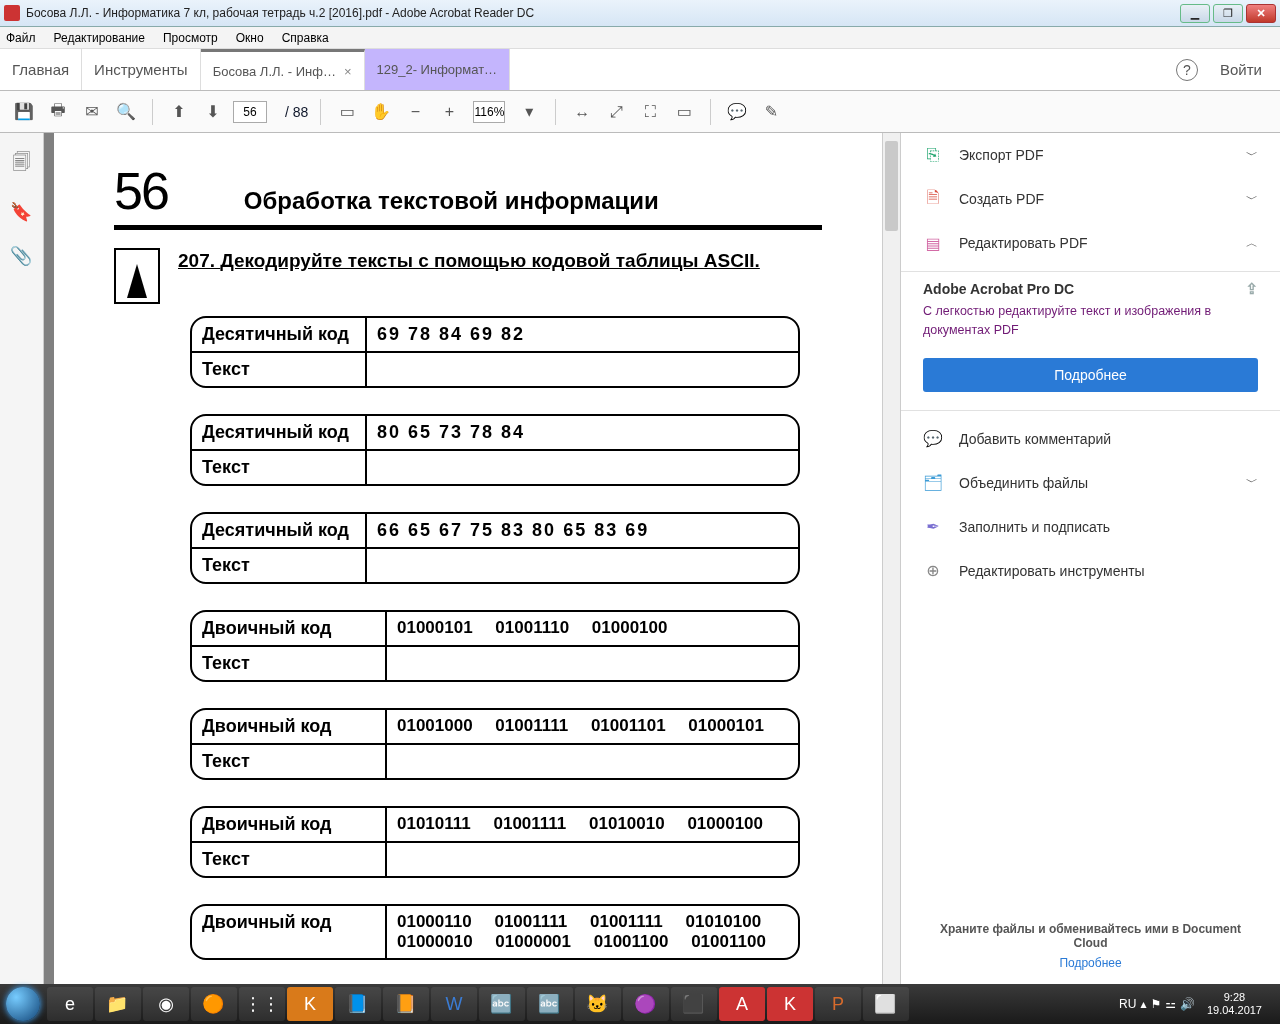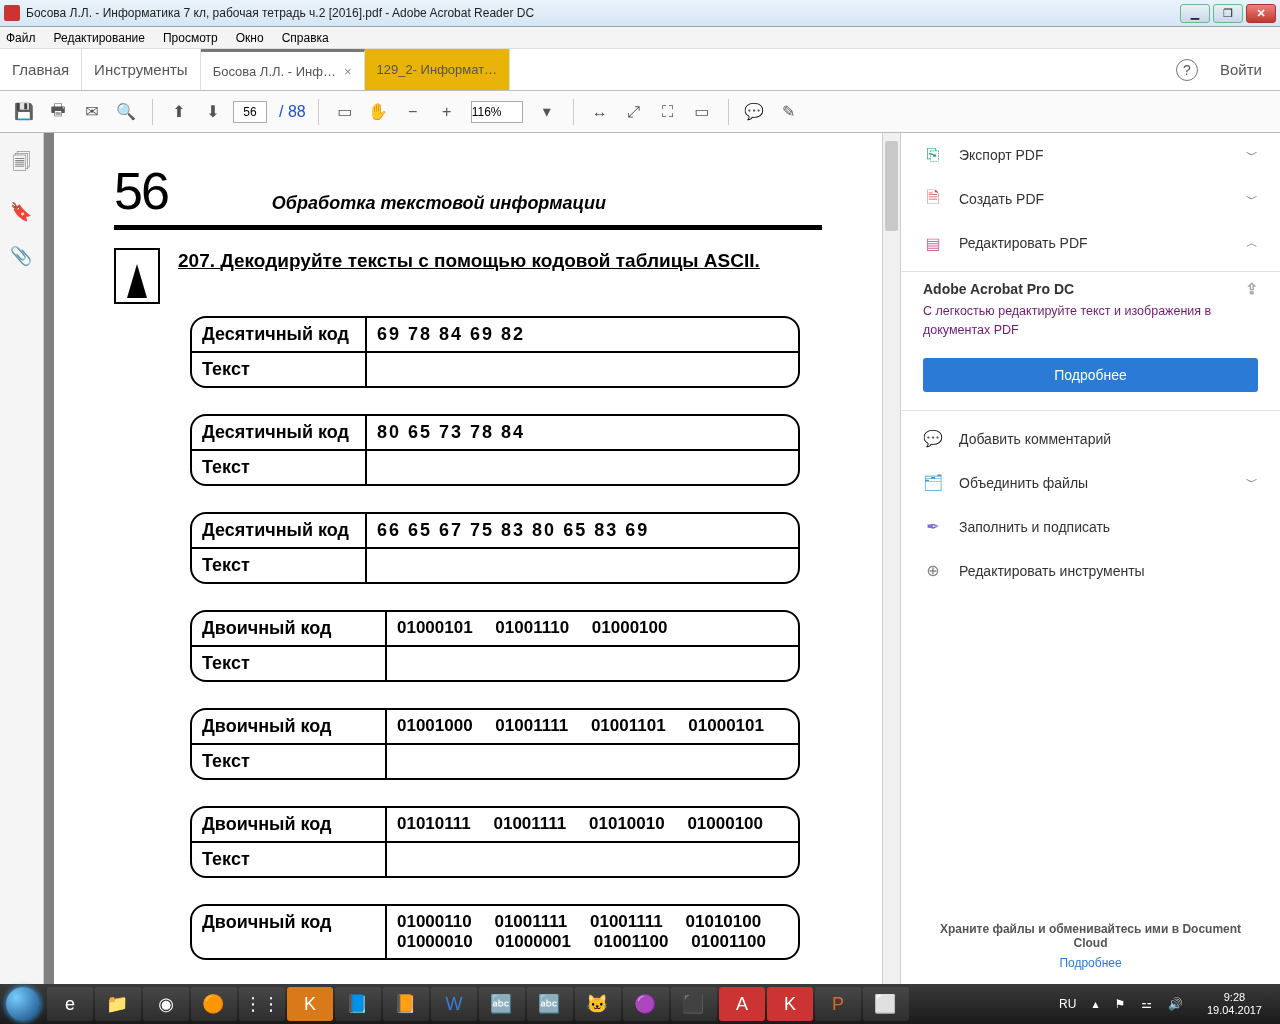--- a/index.html
+++ b/index.html
@@ -12,43 +12,43 @@
 .winbtn { width:30px; height:19px; margin-left:3px; display:inline-flex; align-items:center; justify-content:center; border:1px solid #6b8; border-radius:3px; background:linear-gradient(#e9f0f6,#c9d8e8); font-size:11px; }
 .winbtn.close { background:linear-gradient(#f08080,#c0392b); border-color:#a33; color:#fff; font-weight:bold; }
 
 
 .menubar { height:22px; background:#f4f4f4; border-bottom:1px solid #ddd; display:flex; align-items:center; padding:0 6px; font-size:12px; }
 .menubar span { margin-right:18px; cursor:default; }
 
 
 .uppertabs { height:42px; background:#fff; border-bottom:1px solid #bbb; display:flex; align-items:stretch; }
 .uppertabs .tab { padding:0 12px; display:flex; align-items:center; font-size:15px; color:#555; border-right:1px solid #ddd; }
-.uppertabs .doc-tab { background:#eab308; max-width:170px; white-space:nowrap; overflow:hidden; text-overflow:ellipsis; font-size:13px; }
+.uppertabs .doc-tab { background:#c4b5fd; max-width:170px; white-space:nowrap; overflow:hidden; text-overflow:ellipsis; font-size:13px; }
 .uppertabs .doc-tab.active { background:#fff; border-top:3px solid #777; }
 .uppertabs .doc-tab .x { margin-left:8px; color:#888; }
 .uppertabs .right { margin-left:auto; display:flex; align-items:center; padding:0 18px; font-size:15px; color:#555; }
 .uppertabs .help { width:22px;height:22px;border:1.5px solid #777;border-radius:50%;display:inline-flex;align-items:center;justify-content:center;font-size:14px;margin-right:22px;}
 
 
 .toolbar { height:42px; background:#fafafa; border-bottom:1px solid #bbb; display:flex; align-items:center; padding:0 10px; gap:6px; color:#555; }
 .tbtn { width:28px;height:28px;display:inline-flex;align-items:center;justify-content:center;font-size:16px;border-radius:3px; }
 .tsep { width:1px;height:26px;background:#ccc;margin:0 6px; }
 .pagefield { width:34px;height:22px;border:1px solid #aaa;text-align:center;font-size:12px; }
-.pagecount { font-size:16px; color:#1d4ed8; margin-left:6px; }
-.zoomfield { width:52px;height:22px;border:1px solid #aaa;text-align:left;font-size:12px;margin:0 4px; }
+.pagecount { font-size:14px; color:#0f172a; margin-left:12px; }
+.zoomfield { width:32px;height:22px;border:1px solid #aaa;text-align:right;font-size:12px;margin:0 4px; }
 .hand { color:#2a7ad6; }
 
 
 .mainrow { height:calc(100% - 27px - 22px - 42px - 42px - 40px); display:flex; }
 .leftrail { width:44px; background:#f5f5f5; border-right:1px solid #ccc; display:flex; flex-direction:column; align-items:center; padding-top:16px; gap:22px; color:#666; font-size:18px; }
 .docwrap { flex:1; background:#808080; position:relative; display:flex; }
 .docwrap .greyedge { width:10px; background:#808080; }
 .page { flex:1; background:#fff; margin:0 0; overflow:hidden; position:relative; padding:28px 60px 0 60px; font-family:"Times New Roman",serif; color:#000; }
 .page .pnum { font-size:52px; font-weight:300; letter-spacing:-2px; display:inline-block; }
-.page .chapter { display:inline-block; font-size:18px; margin-left:100px; font-weight:bold;font-style:italic; }
+.page .chapter { display:inline-block; font-size:24px; margin-left:72px; font-weight:bold; }
 .page .hr { height:5px; background:#000; margin:4px 0 18px 0; }
 .page .task { display:flex; align-items:flex-start; gap:18px; margin-bottom:12px; }
 .page .task .pencilbox { width:46px;height:56px;border:2.5px solid #000;display:flex;align-items:flex-end;justify-content:center;padding-bottom:4px; }
 .page .task .pencilbox::before { content:""; width:0;height:0;border-left:10px solid transparent;border-right:10px solid transparent;border-bottom:34px solid #000; }
 .page .task .txt { font-size:19px; font-weight:bold; padding-top:2px;text-decoration:underline; }
 
 .tbox { border:2.5px solid #000; border-radius:16px; margin:0 0 26px 76px; width:610px; overflow:hidden; }
 .tbox .row { display:flex; }
 .tbox .row + .row { border-top:2px solid #000; }
 .tbox .cellL { width:175px; padding:6px 10px; font-size:18px; font-weight:bold; border-right:2px solid #000; }
@@ -70,21 +70,21 @@
 .rp-sub { padding:0 22px 18px; font-size:12.5px; color:#701a75; line-height:1.5; }
 .rp-btn { margin:0 22px 12px; height:34px; background:#2a7ad6; color:#fff; border-radius:3px; display:flex; align-items:center; justify-content:center; font-size:14px; }
 .rp-foot { margin-top:auto; text-align:center; padding:10px 28px 14px; font-size:12px; color:#555; }
 .rp-foot .lnk { color:#2a7ad6; display:block; margin-top:6px; }
 
 
 .taskbar { height:40px; background:linear-gradient(#3a3a3a,#1a1a1a); display:flex; align-items:center; padding:0 0 0 0; color:#fff; font-size:12px; }
 .taskbar .orb { width:46px;height:40px;display:flex;align-items:center;justify-content:center; }
 .taskbar .orb div { width:34px;height:34px;border-radius:50%;background:radial-gradient(circle at 30% 30%,#7cf,#147); box-shadow:0 0 6px #4af; }
 .taskbar .tb { width:46px;height:34px;margin:0 1px;border-radius:3px;display:flex;align-items:center;justify-content:center;font-size:18px; background:rgba(255,255,255,0.08); }
-.taskbar .tray { margin-left:auto; display:flex; align-items:center; gap:16px; padding:0 10px; }
+.taskbar .tray { margin-left:auto; display:flex; align-items:center; gap:4px; padding:0 10px; }
 .taskbar .clock { text-align:center; font-size:11px; line-height:1.2; padding:0 8px; }
 </style>
 </head>
 <body>
 
 <div class="titlebar">
   <span class="icon"></span>
   <span>Босова Л.Л. - Информатика 7 кл, рабочая тетрадь ч.2 [2016].pdf - Adobe Acrobat Reader DC</span>
   <span class="spacer"></span>
   <span class="winbtn">▁</span>

